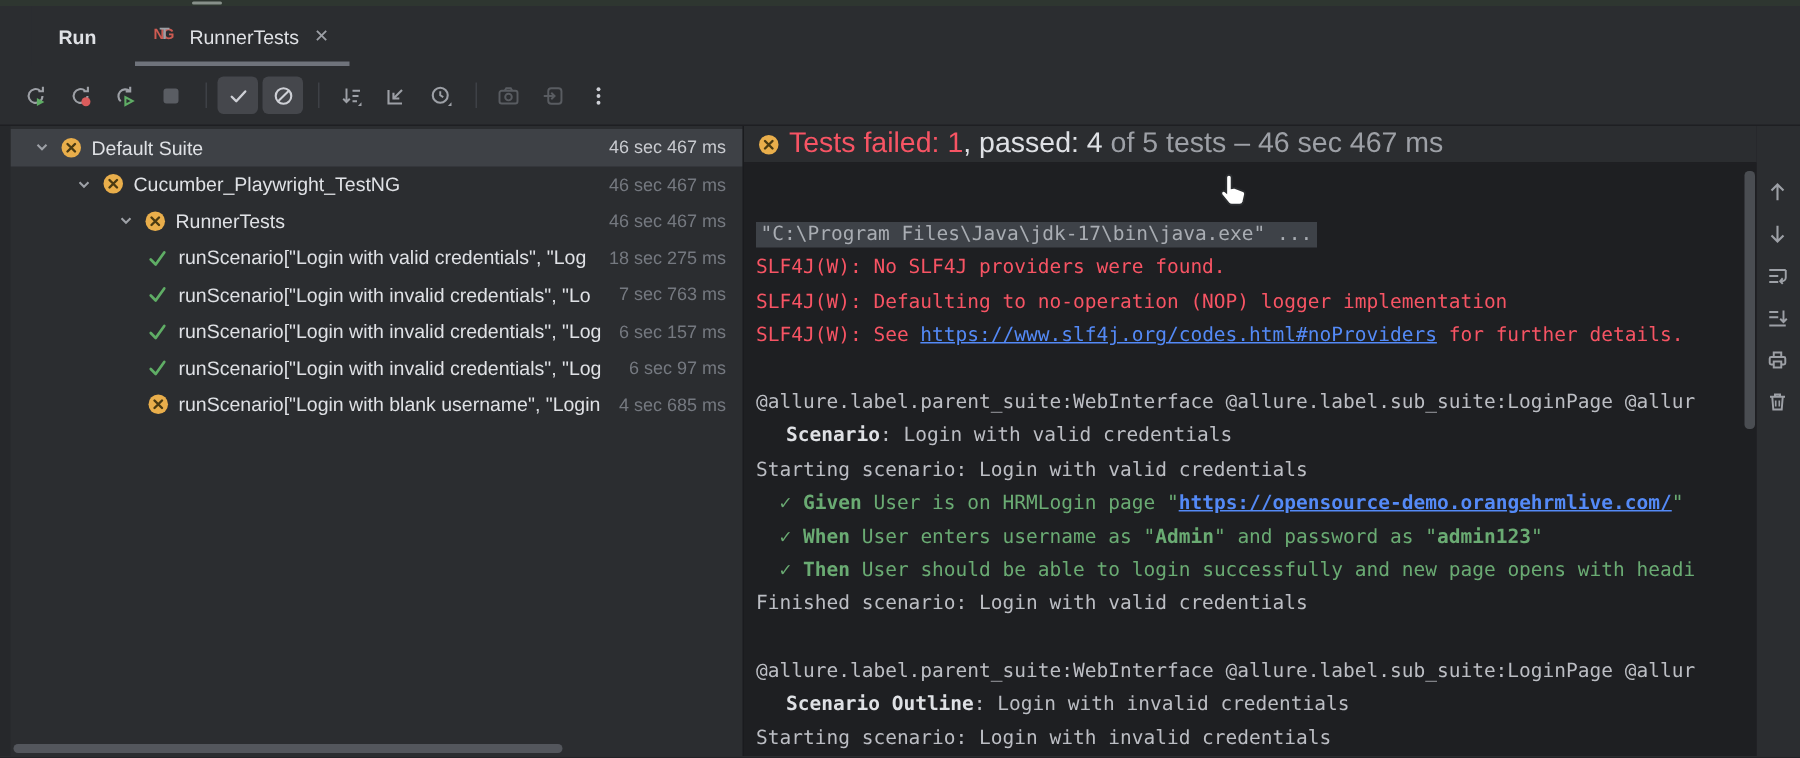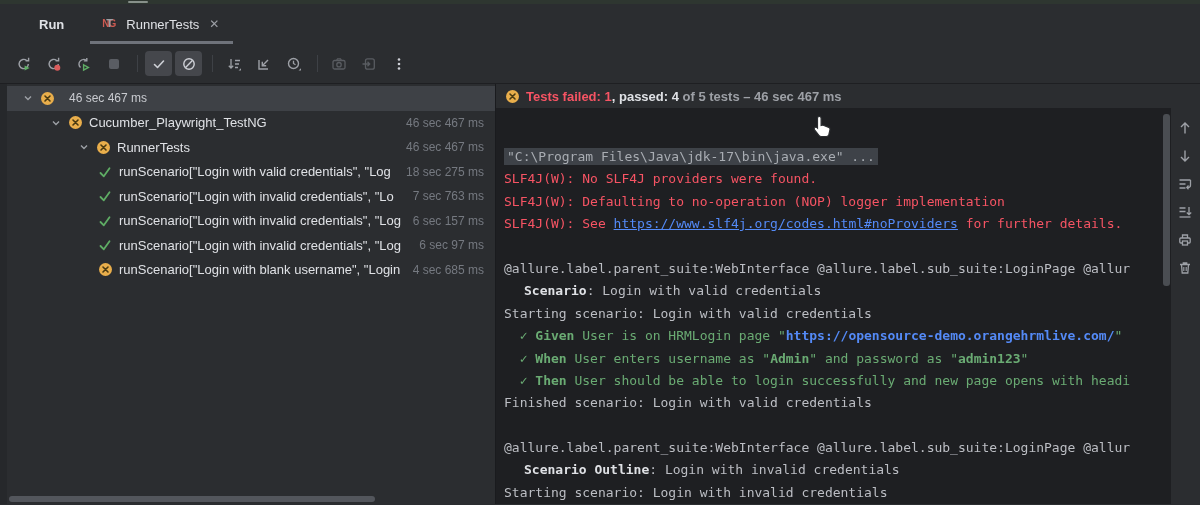--- a/index.html
+++ b/index.html
@@ -40,37 +40,37 @@
   .tree-chevron{width:22px;flex-shrink:0;display:flex;align-items:center;justify-content:center;}
   .tree-ic{width:16px;flex-shrink:0;display:flex;align-items:center;justify-content:center;margin-right:6px;}
   .tree-label{flex:1;color:#DFE1E5;font-size:13px;white-space:nowrap;overflow:hidden;}
   .tree-dur{flex-shrink:0;color:#757980;font-size:12px;white-space:nowrap;padding-left:8px;}
   .tree-row.selected .tree-dur{color:#C9CBD0;}
   .hscroll{position:absolute;left:0;bottom:1px;width:100%;height:7px;}
   .hscroll .thumb{position:absolute;left:2px;top:0;width:366px;height:6px;background:#53565C;border-radius:3px;}
 
   
   .console-panel{position:relative;width:687px;display:flex;flex-direction:column;background:#1E1F22;}
-  .console-header{height:25px;flex-shrink:0;display:flex;align-items:center;background:#2B2D30;border-bottom:1px solid #1E1F22;padding-left:9px;font-size:13px;font-weight:bold;}
+  .console-header{height:25px;flex-shrink:0;display:flex;align-items:center;background:#2B2D30;border-bottom:1px solid #1E1F22;padding-left:9px;font-size:19px;}
   .console-header svg{margin-right:6px;flex-shrink:0;}
   .sum-red{color:#F75464;}
   .sum-white{color:#DFE1E5;}
   .sum-gray{color:#9DA0A6;}
 
   .console-body{position:relative;flex:1;overflow:hidden;background:#1E1F22;padding:7px 0 0 8px;
      font-family:"DejaVu Sans Mono","Liberation Mono",monospace;font-size:13px;white-space:pre;}
   .c-line{height:22.4px;line-height:22.4px;}
   .s-sel{color:#A9ADB3;background:#3E4248;padding:1px 3px;}
   .s-err{color:#F75464;}
   .s-link{color:#548AF7;text-decoration:underline;cursor:pointer;}
   .s-txt{color:#BCBEC4;}
   .s-bold{color:#DFE1E5;font-weight:700;margin-left:20px;}
   .s-grn{color:#6AAB73;}
   .s-grnb{color:#6AAB73;font-weight:700;margin-top:10px;}
-  .s-glink{color:#548AF7;font-weight:700;cursor:pointer;}
+  .s-glink{color:#548AF7;font-weight:700;text-decoration:underline;cursor:pointer;}
 
   .vscroll{position:absolute;right:1px;top:3px;width:7px;height:100%;}
   .vscroll .thumb{position:absolute;top:2px;left:0;width:7px;height:172px;background:#4A4D52;border-radius:3px;}
 
   
   .right-gutter{width:30px;background:#2B2D30;display:flex;flex-direction:column;align-items:center;padding-top:33px;}
   .rg-btn{width:22px;height:22px;margin-bottom:6px;display:flex;align-items:center;justify-content:center;cursor:pointer;}
 
   .cursor{position:absolute;left:812px;top:115px;pointer-events:none;z-index:50;}
 </style>
@@ -189,20 +189,21 @@
               <svg width="12" height="12" viewBox="0 0 12 12">
                 <path d="M3 4.5l3 3 3-3" fill="none" stroke="#9DA0A6" stroke-width="1.4"></path>
               </svg>
             </span>
             <span class="tree-ic">
               <svg width="15" height="15" viewBox="0 0 15 15">
                 <circle cx="7.5" cy="7.5" r="6.5" fill="#E9AE4B"></circle>
                 <path d="M5 5l5 5M10 5l-5 5" stroke="#4A3A12" stroke-width="1.6" stroke-linecap="round"></path>
               </svg>
             </span>
+            <span class="tree-label">Default Suite</span>
             <span class="tree-dur">46 sec 467 ms</span>
           </div>
           <div class="tree-row">
             <span class="tree-chevron" style="margin-left:38px">
               <svg width="12" height="12" viewBox="0 0 12 12">
                 <path d="M3 4.5l3 3 3-3" fill="none" stroke="#9DA0A6" stroke-width="1.4"></path>
               </svg>
             </span>
             <span class="tree-ic">
               <svg width="15" height="15" viewBox="0 0 15 15">

